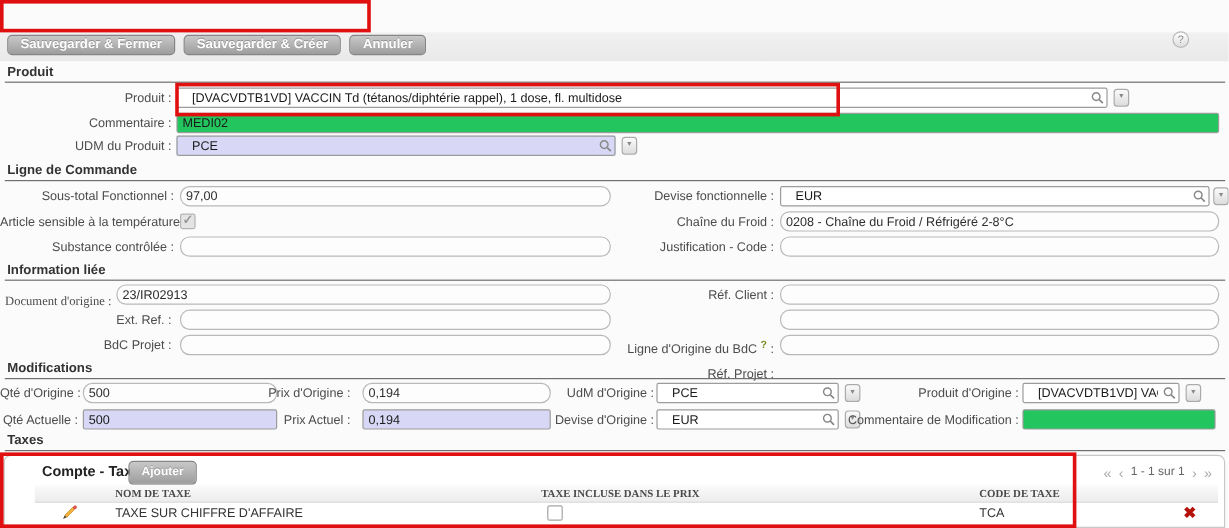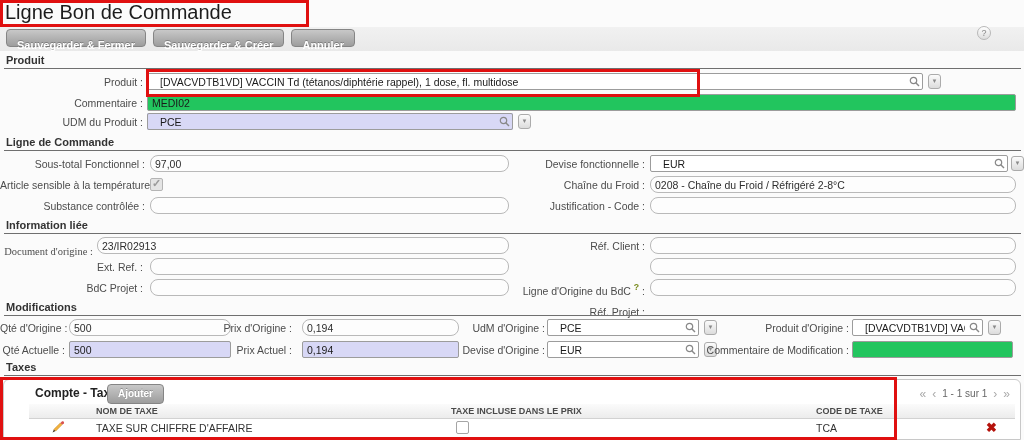--- a/index.html
+++ b/index.html
@@ -5,21 +5,21 @@
   html,body{margin:0;padding:0;background:#fff;}
   #screen{position:relative;width:1024px;height:440px;background:#fbfbfb;overflow:hidden;
           font-family:"Liberation Sans",sans-serif;font-size:10.5px;color:#333;}
 
   .topband{position:absolute;left:0;top:27px;width:1024px;height:24px;
            background:linear-gradient(#f1f1f1,#e9e9e9);}
 
   .title{position:absolute;left:5px;top:1px;margin:0;font-size:20px;font-weight:400;color:#1c1c1c;white-space:nowrap;}
 
   .btnbar{position:absolute;left:6px;top:29px;display:flex;gap:7px;}
-  .btn{height:17px;line-height:15px;padding:8px 10px;font-size:11px;font-weight:bold;color:#fff;
+  .btn{height:17px;line-height:15px;padding:0 10px;font-size:11px;font-weight:bold;color:#fff;
        text-shadow:0 -1px 0 rgba(0,0,0,.25);background:linear-gradient(#c8c8c8,#9d9d9d);
        border:1px solid #858585;border-radius:4px;box-sizing:border-box;cursor:pointer;white-space:nowrap;}
 
   .help{position:absolute;left:977px;top:26px;width:14px;height:14px;border-radius:50%;
         border:1px solid #b8b8b8;background:linear-gradient(#fff,#ddd);color:#888;
         font-size:9px;text-align:center;line-height:13px;box-sizing:border-box;}
 
   .sec{position:absolute;left:4px;width:1015px;font-size:11px;font-weight:bold;color:#333;
        border-bottom:1px solid #6f6f6f;padding:0 0 3px 2px;height:11px;background:transparent;}
 
@@ -52,34 +52,33 @@
          background:#fff;border:1px solid #c8c8c8;border-radius:6px 6px 0 0;}
   .ptitle{position:absolute;left:31px;top:6px;font-size:12px;font-weight:bold;color:#222;white-space:nowrap;}
   .addbtn{position:absolute;left:103px;top:4px;height:20px;line-height:14px;padding:0 10px;
           font-size:10px;font-weight:bold;color:#fff;text-shadow:0 -1px 0 rgba(0,0,0,.25);
           background:linear-gradient(#c8c8c8,#9d9d9d);border:1px solid #858585;border-radius:4px;
           box-sizing:border-box;cursor:pointer;}
   .pager{position:absolute;right:10px;top:8px;font-size:10px;color:#666;display:flex;gap:6px;align-items:center;}
   .pager .arr{color:#aaa;font-size:12px;line-height:10px;cursor:pointer;}
   .thead{position:absolute;left:25px;top:24px;width:986px;height:14px;
          background:linear-gradient(#fbfbfb,#ececec);border-bottom:1px solid #d2d2d2;}
-  .th{position:absolute;top:2px;font-size:9px;font-weight:bold;color:#4a4a4a;white-space:nowrap;}
+  .th{position:absolute;top:2px;font-size:9px;font-weight:bold;color:#4a4a4a;white-space:nowrap;font-family:Liberation Serif, serif;}
   .trow{position:absolute;left:25px;top:39px;width:986px;height:17px;background:#fff;}
   .td{position:absolute;top:3px;font-size:10.5px;color:#333;white-space:nowrap;}
   .pencil{position:absolute;left:22px;top:1px;cursor:pointer;}
   .delx{position:absolute;left:957px;top:1px;color:#b5120b;font-size:13px;font-weight:bold;cursor:pointer;}
 </style>
 </head>
 <body>
 
 <div id="screen">
 
   <div class="topband"></div>
 
-  <h1 class="title">Ligne Bon de Commande</h1>
 
   <div class="btnbar">
     <button class="btn">Sauvegarder &amp; Fermer</button>
     <button class="btn">Sauvegarder &amp; Créer</button>
     <button class="btn">Annuler</button>
   </div>
 
   <div class="help">?</div>
 
   <div class="sec" style="top:54px;">Produit</div>

